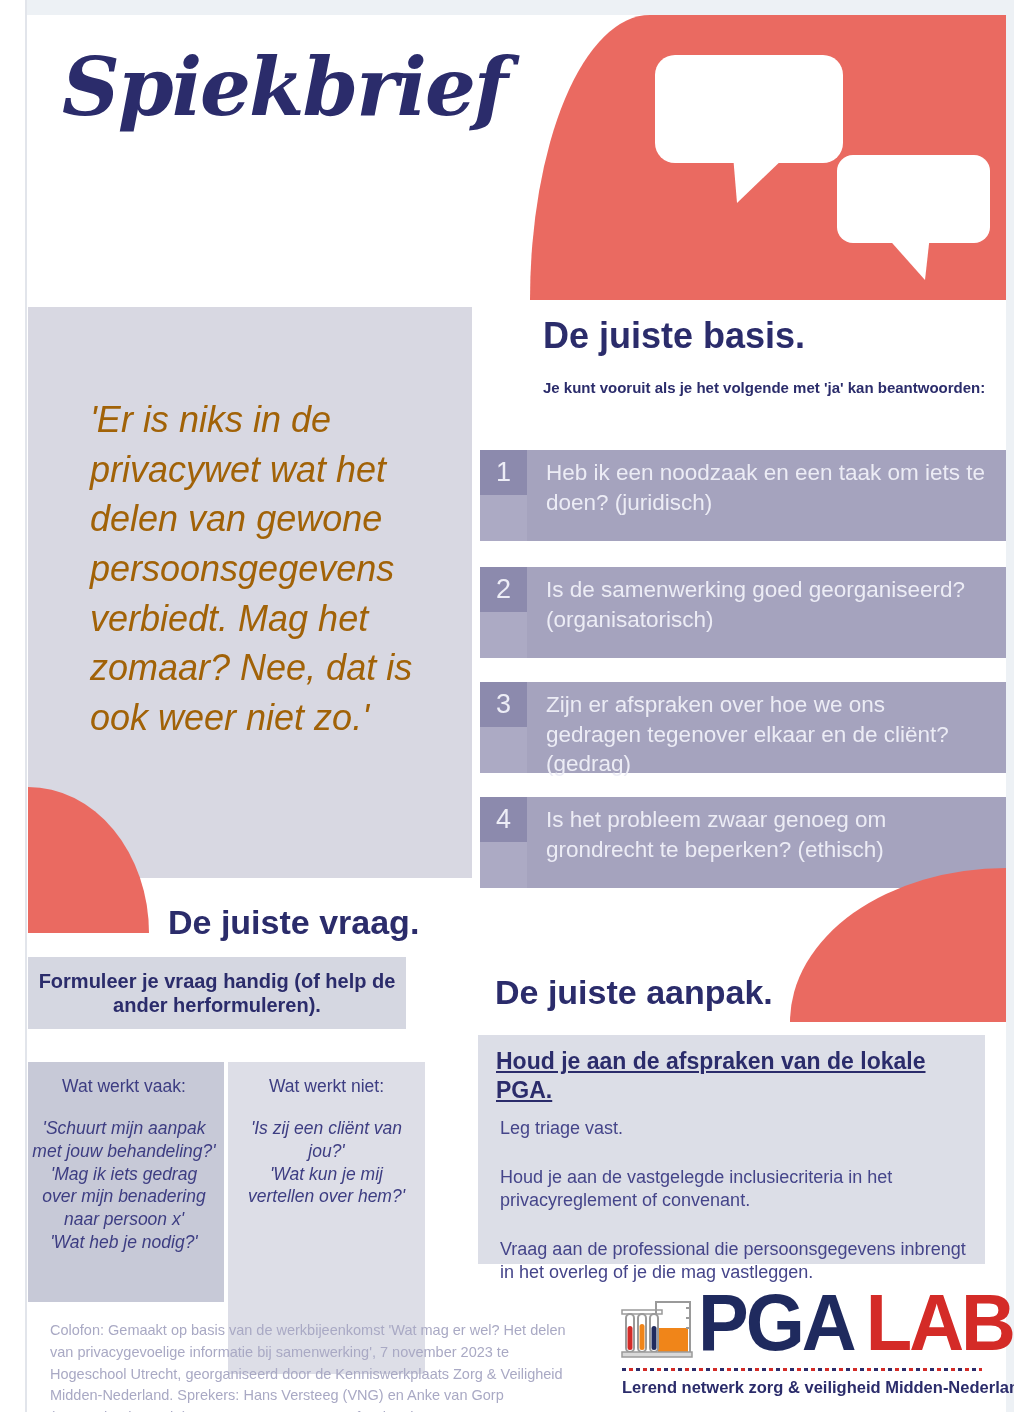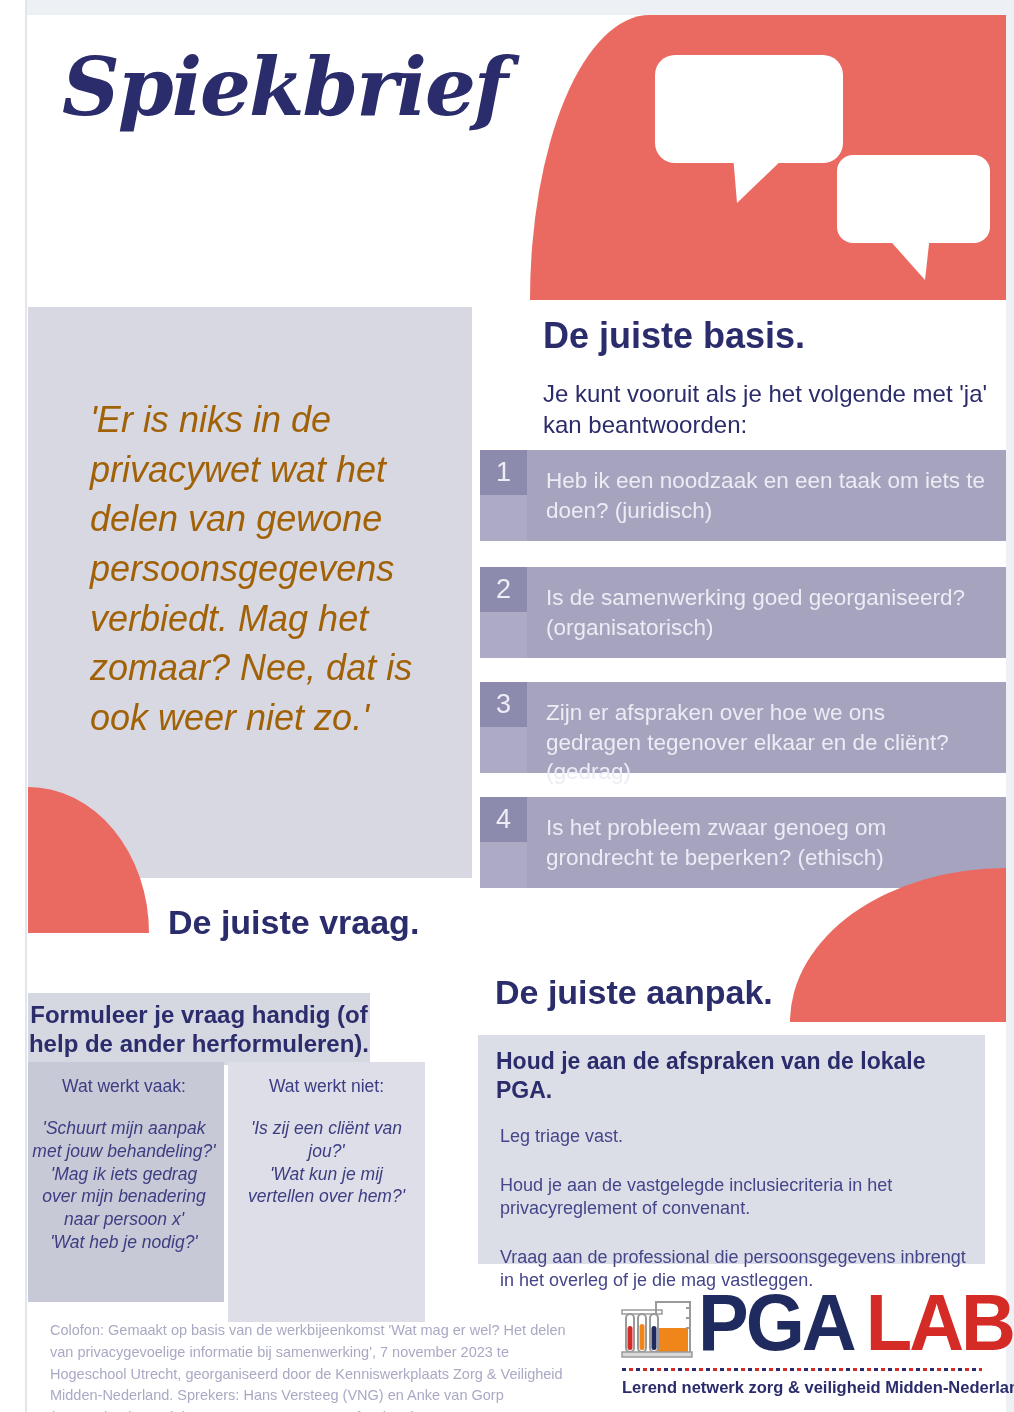--- a/index.html
+++ b/index.html
@@ -23,54 +23,54 @@
   
   .hero-red{left:530px;top:15px;width:476px;height:285px;background:var(--coral,#EA6A61);
             border-top-left-radius:120px 285px;}
 
   
   .quote-panel{left:28px;top:307px;width:444px;height:571px;background:var(--lavender,#D8D8E2);}
   .quote-text{left:66px;top:395px;width:372px;font-size:36px;font-style:italic;line-height:1.38;color:#a16207;margin-left:24px;}
 
   
   .basis-heading{left:543px;top:315px;font-size:36px;font-weight:700;color:var(--navy);}
-  .basis-intro{left:543px;top:378px;width:455px;font-size:24px;font-weight:400;line-height:1.3;color:var(--navy);}
+  .basis-intro{left:543px;top:378px;width:455px;font-size:15px;font-weight:700;line-height:1.3;color:var(--navy);}
   .row{position:absolute;left:480px;width:526px;height:91px;}
   .row .numcol{position:absolute;left:0;top:0;width:47px;height:100%;background:var(--numlight,#ACAAC4);}
   .row .numbox{position:absolute;left:0;top:0;width:47px;height:45px;background:var(--numdark,#8C8AAD);
                display:flex;align-items:center;justify-content:center;
                font-size:27px;color:#EDEDF6;}
   .row .bar{position:absolute;left:47px;top:0;right:0;bottom:0;background:var(--purplebar,#A5A3BE);
-            padding:16px 20px 0 19px;box-sizing:border-box;
+            padding:8px 20px 0 19px;box-sizing:border-box;
             font-size:22.5px;line-height:1.32;color:#ECECF5;}
   .row1{top:450px;} .row2{top:567px;} .row3{top:682px;} .row4{top:797px;}
 
   
   .red-left{left:28px;top:787px;width:121px;height:146px;background:var(--coral);
             border-top-right-radius:100% 100%;}
   .red-right{left:790px;top:868px;width:216px;height:154px;background:var(--coral);
              border-top-left-radius:100% 100%;z-index:5;}
 
   
   .vraag-heading{left:168px;top:903px;font-size:34px;font-weight:700;color:var(--navy);}
-  .formuleer-box{left:28px;top:957px;width:342px;height:72px;background:#D5D7E1;
+  .formuleer-box{left:28px;top:957px;width:378px;height:72px;background:#D5D7E1;
                  display:flex;align-items:center;justify-content:center;text-align:center;
-                 font-size:24px;font-weight:700;line-height:1.22;color:var(--navy);margin-top:36px;}
+                 font-size:20px;font-weight:700;line-height:1.22;color:var(--navy);}
   .works-box{left:28px;top:1062px;width:196px;height:240px;background:#C7C9D7;
              text-align:center;box-sizing:border-box;padding:14px 8px 0 4px;}
-  .worksnot-box{left:228px;top:1062px;width:197px;height:260px;background:#DDDEE7;
+  .worksnot-box{left:228px;top:1062px;width:197px;height:312px;background:#DDDEE7;
              text-align:center;box-sizing:border-box;padding:14px 10px 0 10px;}
   .col-header{font-size:17.5px;color:#3D3D82;margin:0 0 20px 0;}
   .col-item{font-size:17.5px;font-style:italic;line-height:1.3;color:#3D3D82;margin:0;}
 
   
   .aanpak-heading{left:495px;top:973px;font-size:34px;font-weight:700;color:var(--navy);}
   .aanpak-box{left:478px;top:1035px;width:507px;height:229px;background:#DCDEE7;
               box-sizing:border-box;padding:12px 16px 0 18px;}
-  .aanpak-lead{font-size:23px;font-weight:700;color:var(--navy);margin:0 0 20px 0;line-height:1.25;}
+  .aanpak-lead{font-size:23px;font-weight:700;color:var(--navy);margin:0 0 12px 0;line-height:1.25;text-decoration:underline;}
   .aanpak-item{font-size:18px;color:#45458A;line-height:1.28;margin:0 0 26px 0;padding-left:4px;}
 
   
   .colophon{left:50px;top:1320px;width:528px;font-size:14.5px;line-height:1.5;color:#A9A9C4;}
 
   
   .logo{left:612px;top:1276px;width:378px;height:126px;}
   .logo-icon{position:absolute;left:8px;top:20px;}
   .logo-text{position:absolute;left:86px;top:0px;font-size:76px;font-weight:800;letter-spacing:-3px;
              font-family:"Liberation Sans", sans-serif;transform:scaleY(1.05);transform-origin:top left;white-space:nowrap;}

